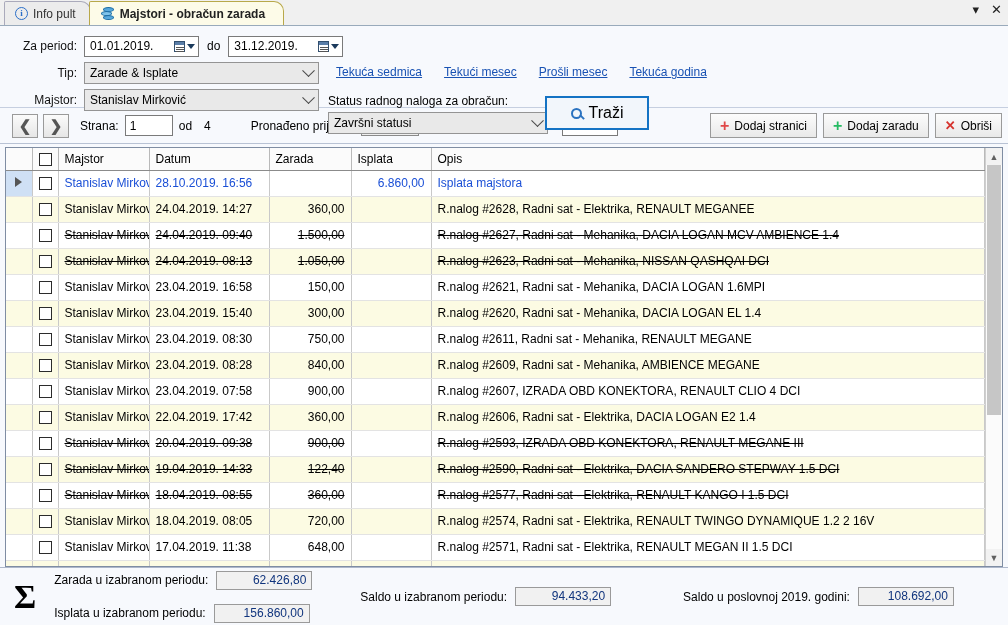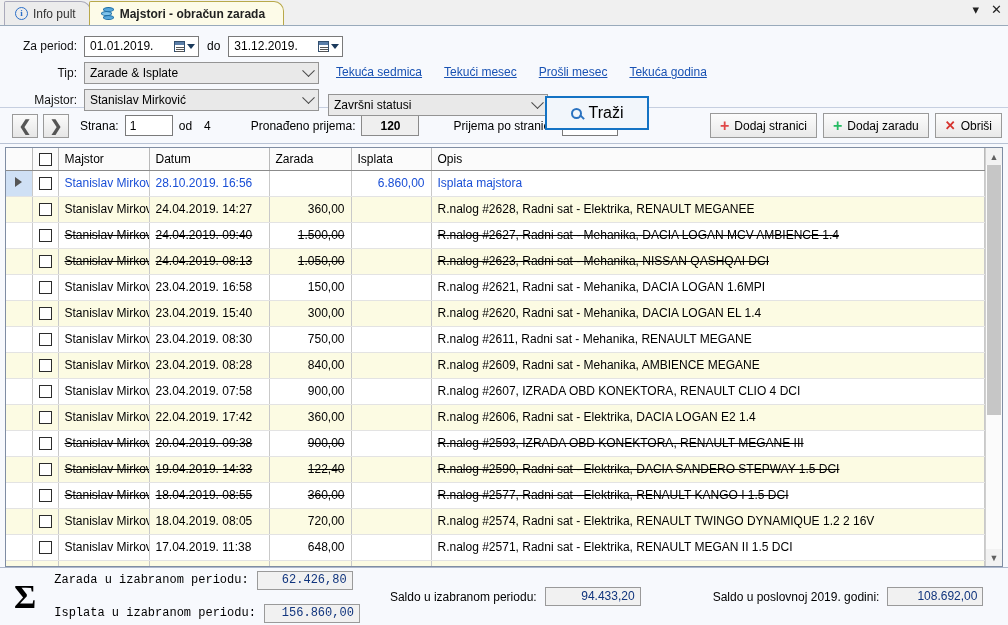--- a/index.html
+++ b/index.html
@@ -382,35 +382,35 @@
     position: relative;
     padding-left: 8px;
   }
   .sigma {
     font-size: 34px;
     font-family: "Liberation Serif", serif;
     font-weight: bold;
     margin: 0 18px 0 6px;
     line-height: 34px;
   }
-  .fcol { display: flex; flex-direction: column; gap: 14px; font-family: Liberation Mono, monospace; }
+  .fcol { display: flex; flex-direction: column; gap: 14px; }
   .frow2 { display: flex; align-items: center; gap: 8px; }
   .flbl2 { font-size: 12px; text-align: right; }
   .fval {
     width: 96px; height: 19px;
     border: 1px solid #9a9a9a;
     background: #f1f1f1;
     text-align: right;
     padding: 0 5px;
     font-size: 12px;
     line-height: 17px;
     color: #10347d;
   }
   .fgrp { display: flex; align-items: center; gap: 8px; }
-  .f-mid { margin-left: 30px; }
+  .f-mid { margin-left: 48px; }
   .f-right { margin-left: 72px; align-items: center; }
 </style>
 </head>
 <body>
 
 <div class="app">
 
   <div class="tabbar">
     <div class="tab inactive">
       <span class="tab-icon-info">i</span>
@@ -468,20 +468,21 @@
     </div>
 
     <div class="links">
       <a>Tekuća sedmica</a>
       <a>Tekući mesec</a>
       <a>Prošli mesec</a>
       <a>Tekuća godina</a>
     </div>
 
     <div class="statusblock">
+      <div class="cap">Status radnog naloga za obračun:</div>
       <div class="combo combo-status">
         <span>Završni statusi</span>
         <span class="chev"></span>
       </div>
     </div>
 
     <div class="searchbtn">
       <span class="mag"></span>
       <span>Traži</span>
     </div>

